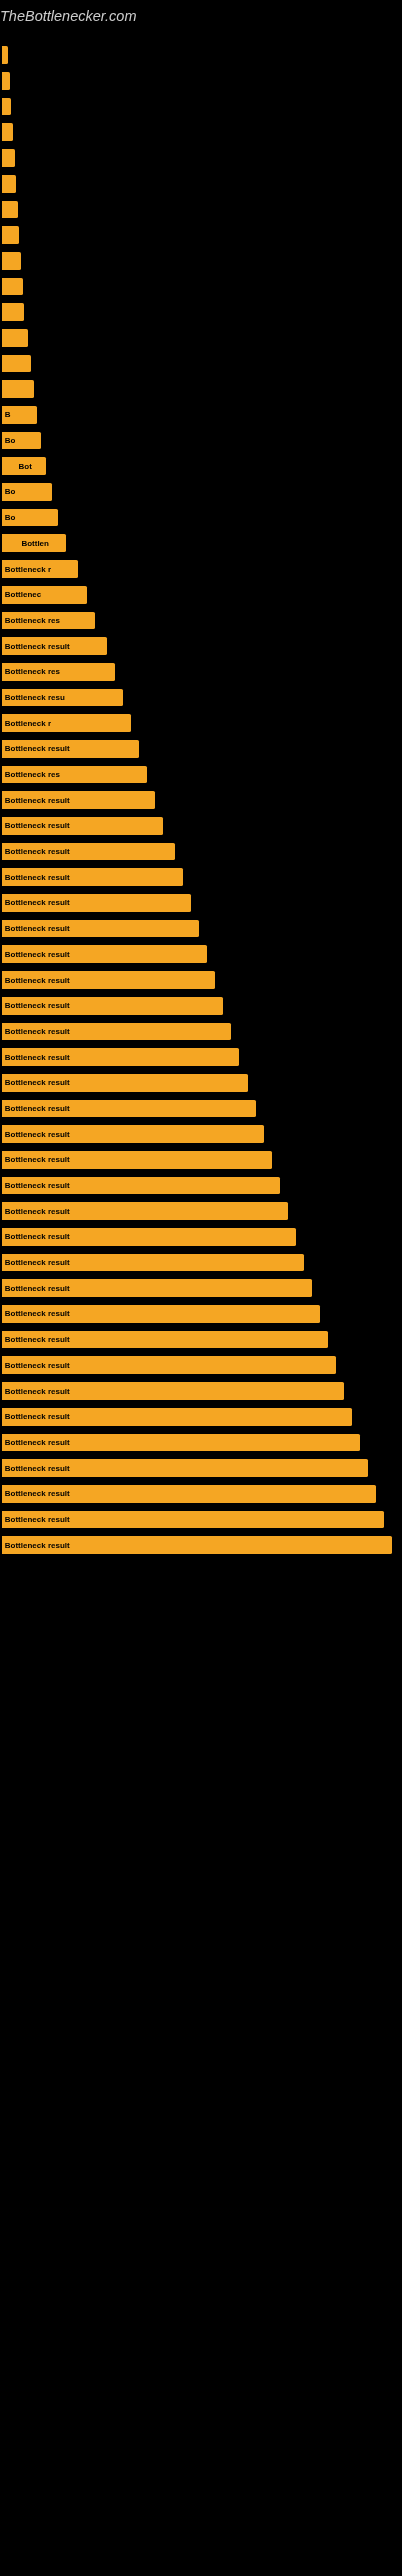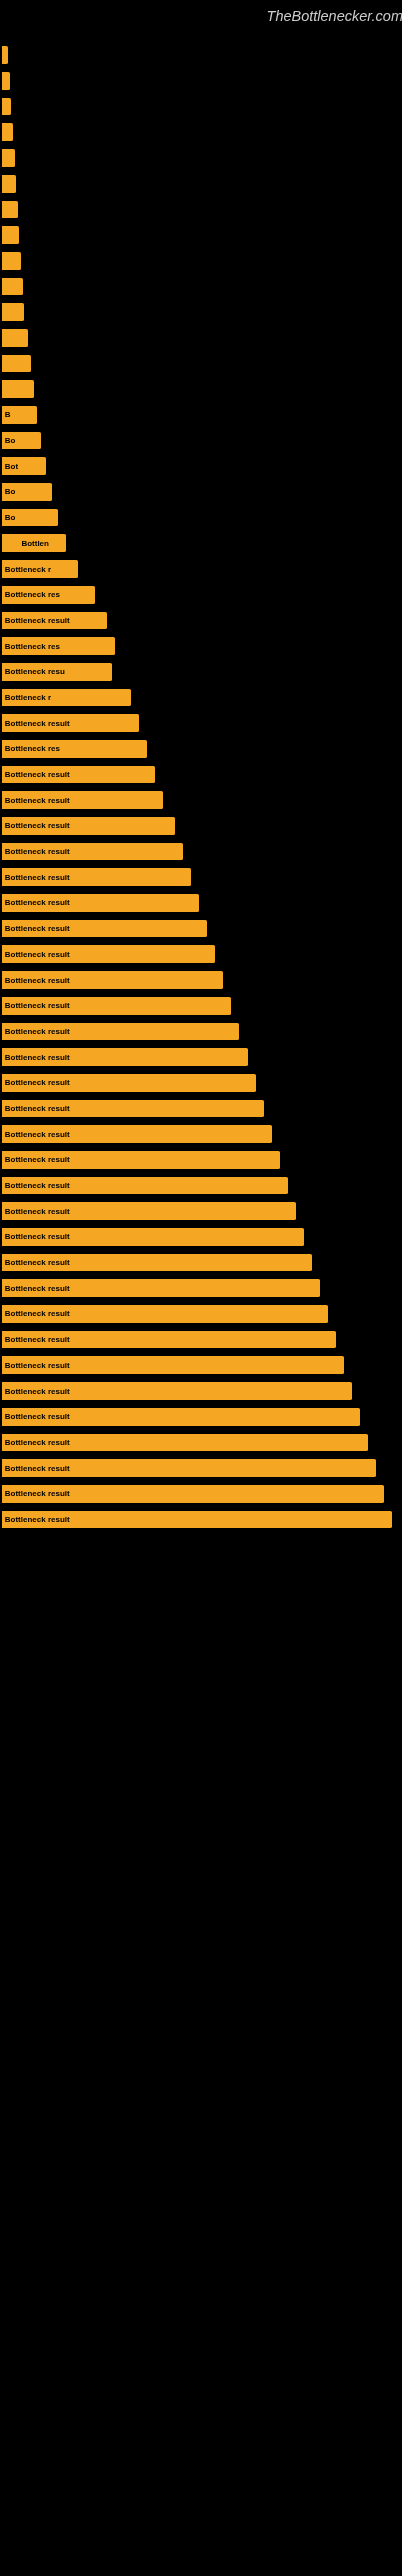--- a/index.html
+++ b/index.html
@@ -11,21 +11,21 @@
       background-color: #000000;
       width: 403px;
       min-height: 2576px;
       font-family: Arial, sans-serif;
       position: relative;
       overflow-x: hidden;
     }
     .site-title {
       color: #cccccc;
       font-size: 14.5px;
-      text-align: right;
+      text-align: left;
       padding: 8px 0 4px 0;
       font-style: italic;
     }
     .bars-container {
       position: relative;
       width: 403px;
       padding-top: 16px;
     }
     .bar-row {
       display: flex;
@@ -133,21 +133,21 @@
       <div class="bar" style="width: 35px;">
         <span class="bar-label">B</span>
       </div>
     </div>
     <div class="bar-row">
       <div class="bar" style="width: 39px;">
         <span class="bar-label">Bo</span>
       </div>
     </div>
     <div class="bar-row">
-      <div class="bar" style="width: 44px;">
+      <div class="bar" style="width: 44px; justify-content: center;">
         <span class="bar-label">Bot</span>
       </div>
     </div>
     <div class="bar-row">
       <div class="bar" style="width: 50px;">
         <span class="bar-label">Bo</span>
       </div>
     </div>
     <div class="bar-row">
       <div class="bar" style="width: 56px;">
@@ -158,36 +158,41 @@
       <div class="bar" style="width: 64px; justify-content: center;">
         <span class="bar-label">Bottlen</span>
       </div>
     </div>
     <div class="bar-row">
       <div class="bar" style="width: 76px;">
         <span class="bar-label">Bottleneck r</span>
       </div>
     </div>
     <div class="bar-row">
+      <div class="bar" style="width: 85px;">
+        <span class="bar-label">Bottlenec</span>
+      </div>
+    </div>
+    <div class="bar-row">
       <div class="bar" style="width: 93px;">
         <span class="bar-label">Bottleneck res</span>
       </div>
     </div>
     <div class="bar-row">
       <div class="bar" style="width: 105px;">
         <span class="bar-label">Bottleneck result</span>
       </div>
     </div>
     <div class="bar-row">
       <div class="bar" style="width: 113px;">
         <span class="bar-label">Bottleneck res</span>
       </div>
     </div>
     <div class="bar-row">
-      <div class="bar" style="width: 110px;">
+      <div class="bar" style="width: 121px;">
         <span class="bar-label">Bottleneck resu</span>
       </div>
     </div>
     <div class="bar-row">
       <div class="bar" style="width: 129px;">
         <span class="bar-label">Bottleneck r</span>
       </div>
     </div>
     <div class="bar-row">
       <div class="bar" style="width: 137px;">

